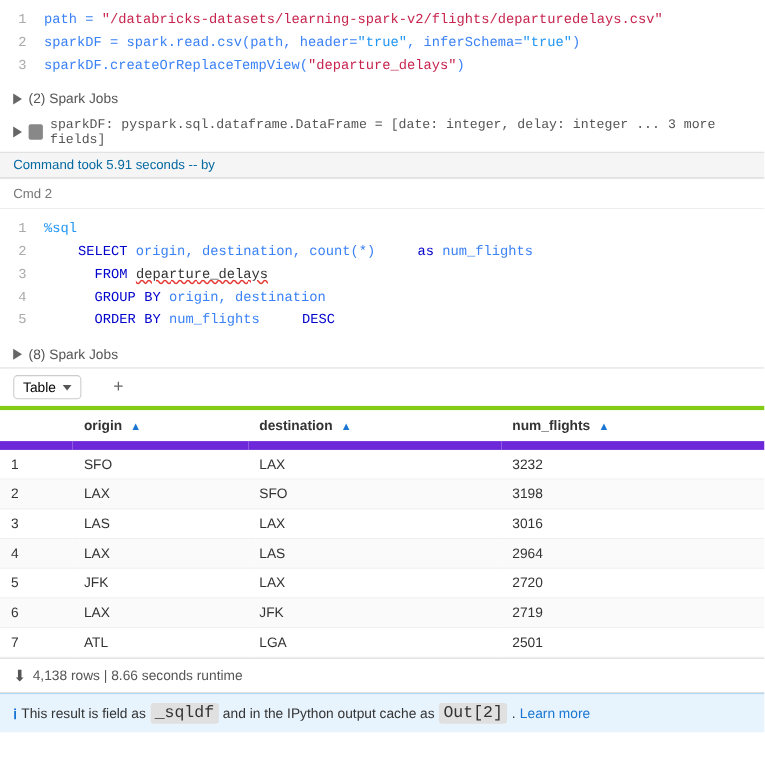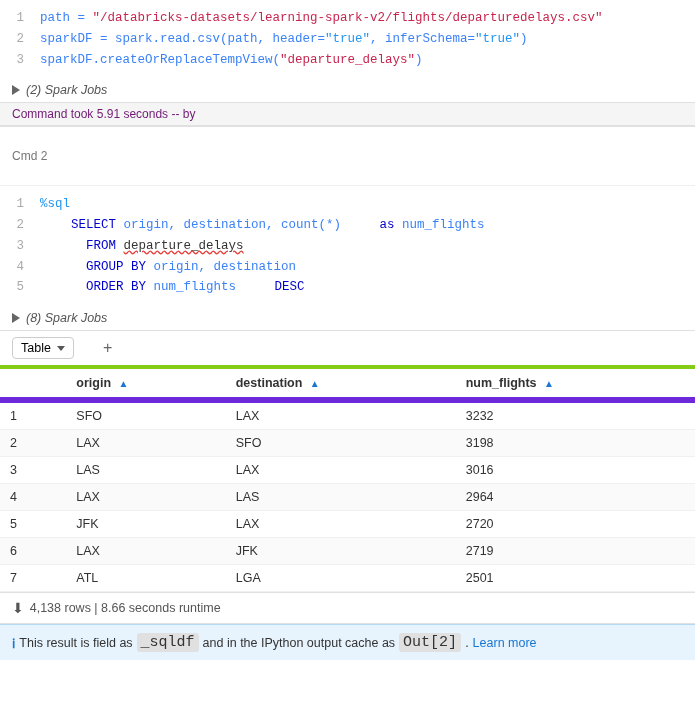--- a/index.html
+++ b/index.html
@@ -49,21 +49,20 @@
 
     
     .spark-jobs-row {
       padding: 5px 12px;
       display: flex;
       align-items: center;
       gap: 6px;
       font-size: 12.5px;
       color: #555;
       background: #fff;
-      font-style: italic;
     }
 
     .triangle-right {
       width: 0; height: 0;
       border-top: 5px solid transparent;
       border-bottom: 5px solid transparent;
       border-left: 8px solid #666;
       display: inline-block;
     }
 
@@ -84,29 +83,29 @@
       width: 14px;
       height: 14px;
       background: #888;
       border-radius: 2px;
     }
 
     
     .command-took {
       padding: 4px 12px;
       font-size: 12px;
-      color: #701a75;
+      color: #0369a1;
       background: #f5f5f5;
       border-top: 1px solid #e0e0e0;
       border-bottom: 1px solid #e0e0e0;
     }
 
     
     .cmd-label {
-      padding: 22px 12px;
+      padding: 6px 12px;
       font-size: 12px;
       color: #777;
       background: #fff;
       border-bottom: 1px solid #eee;
     }
 
     
     .code-cell2 {
       background: #fff;
     }
@@ -151,21 +150,21 @@
     }
 
     
     .data-table {
       width: 100%;
       border-collapse: collapse;
       font-size: 12.5px;
     }
 
     .data-table thead tr {
-      border-bottom: 6px solid #6d28d9;
+      border-bottom: 8px solid #6d28d9;
       padding-left: 44px;
     }
 
     .data-table th {
       padding: 7px 10px;
       text-align: left;
       font-weight: 600;
       color: #333;
       background: #fff;
     }
@@ -269,20 +268,25 @@
         <span class="plain">sparkDF.createOrReplaceTempView(</span><span class="str-red">"departure_delays"</span><span class="plain">)</span>
       </span>
     </div>
   </div>
 
   <div class="spark-jobs-row">
     <span class="triangle-right"></span>
     <span>(2) Spark Jobs</span>
   </div>
 
+  <div class="schema-row">
+    <span class="triangle-right"></span>
+    <span class="schema-icon"></span>
+    <span>sparkDF:  pyspark.sql.dataframe.DataFrame = [date: integer, delay: integer ... 3 more fields]</span>
+  </div>
 
   <div class="command-took">
     <span>Command took 5.91 seconds -- by</span>
   </div>
 </div>
 
 <div class="cmd-label">
   <span>Cmd 2</span>
 </div>
 

